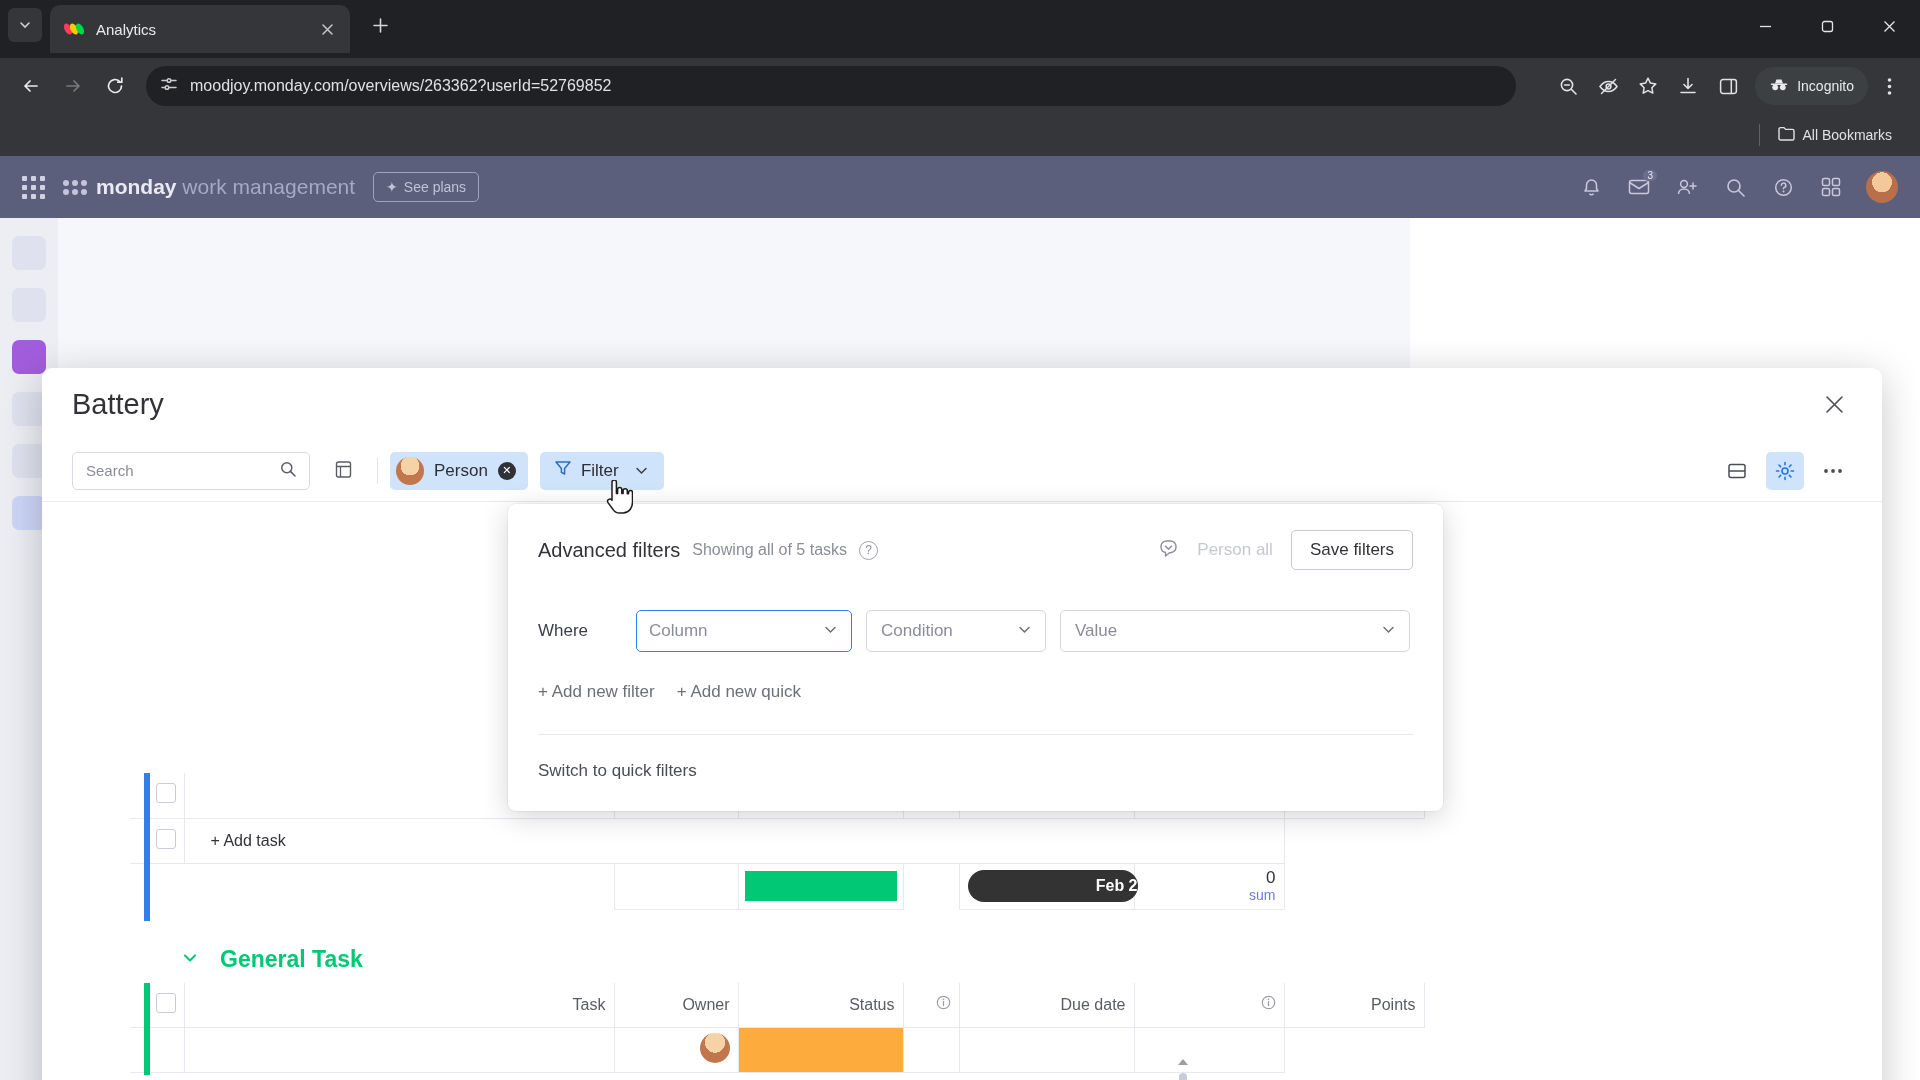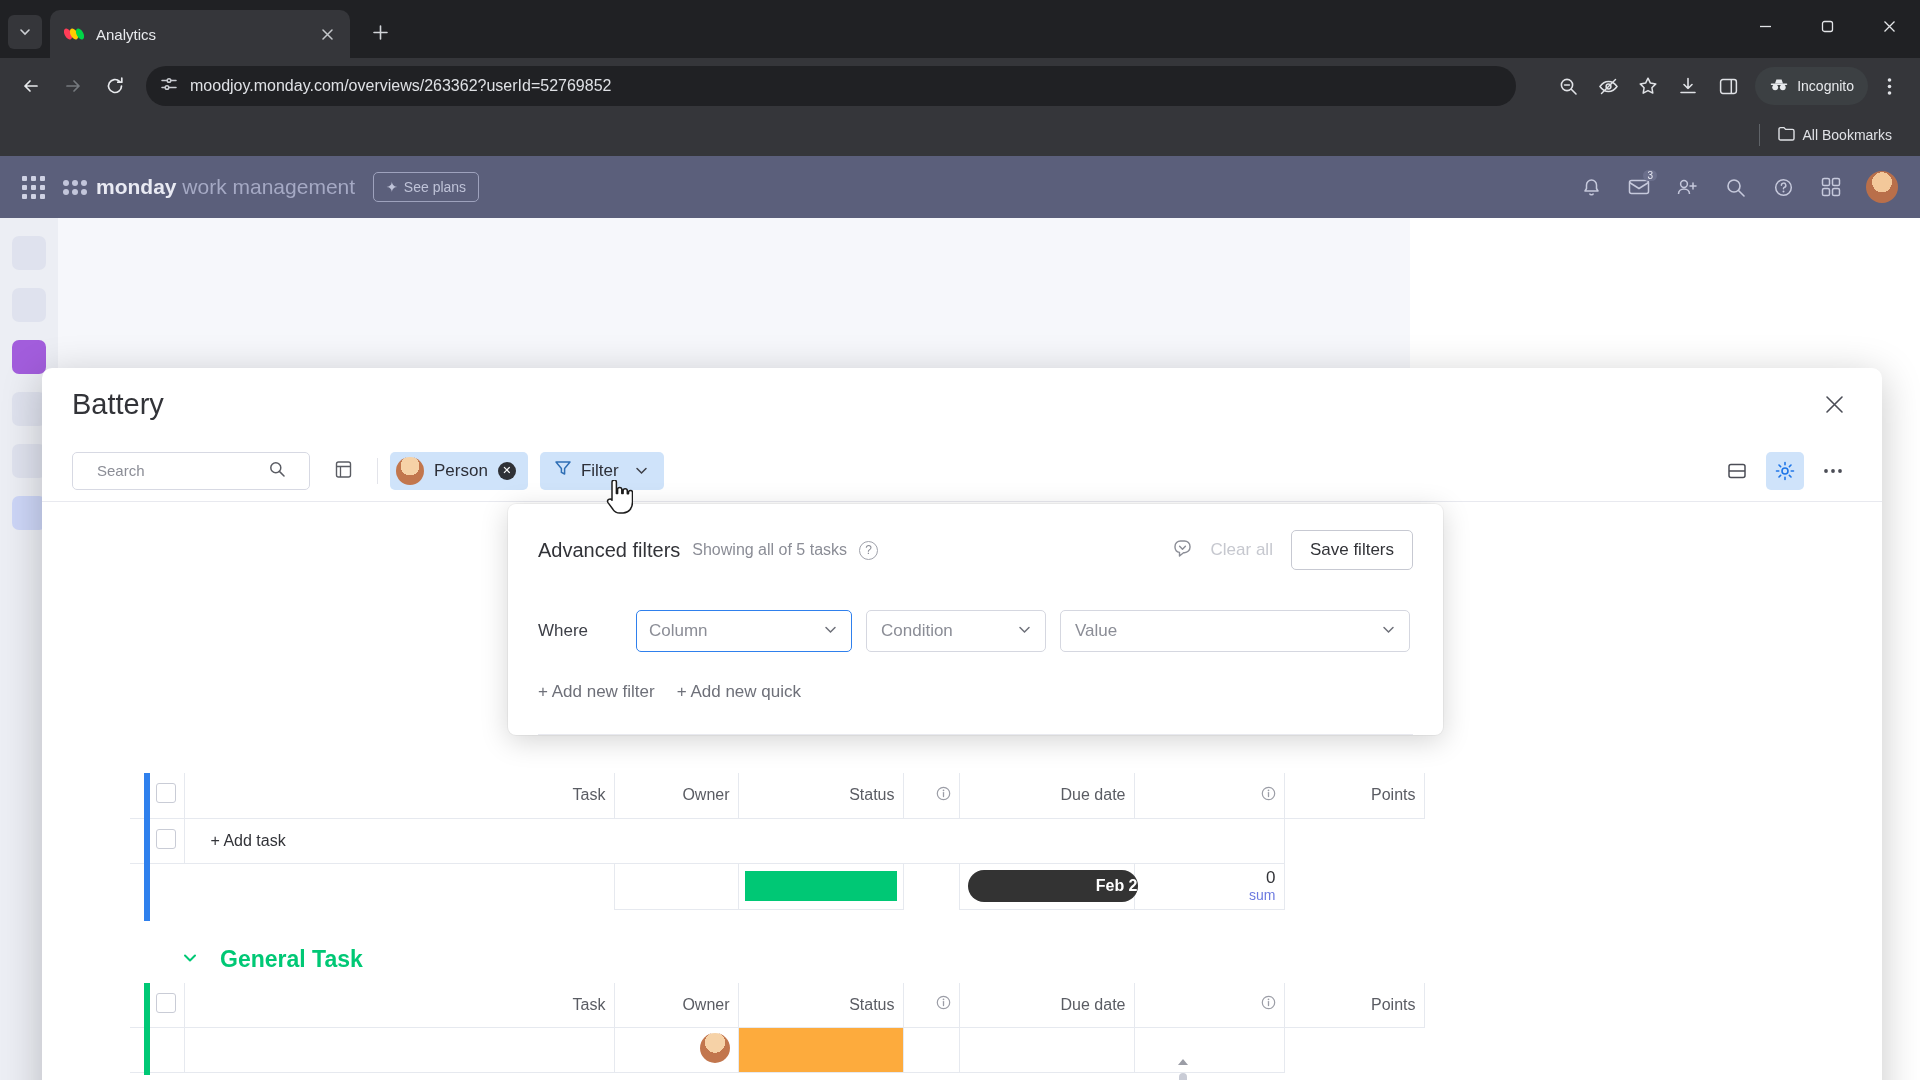--- a/index.html
+++ b/index.html
@@ -7,21 +7,21 @@
   body {
     font-family: "Liberation Sans", sans-serif;
     background: #202124;
     -webkit-font-smoothing: antialiased;
   }
 
   
   .browser { width: 1920px; height: 1080px; position: relative; background: #202124; }
 
   .tabstrip {
-    height: 58px; background: #202124; display: flex; align-items: flex-end;
+    height: 58px; background: #202124; display: flex; align-items: center;
     padding-left: 8px; position: relative;
   }
   .tabsearch-btn {
     width: 34px; height: 34px; margin-bottom: 9px; border-radius: 6px;
     background: #35363a; display: flex; align-items: center; justify-content: center;
     color: #cdd0d4; font-size: 11px; flex: none;
   }
   .tab {
     height: 48px; width: 300px; background: #35363a; border-radius: 10px 10px 0 0;
     display: flex; align-items: center; padding: 0 10px 0 14px; margin-left: 8px;
@@ -139,21 +139,21 @@
   .modal-title { font-size: 29px; color:#323338; font-weight: 400; }
   .modal-close { margin-left:auto; width:36px;height:36px; display:flex;align-items:center;
     justify-content:center; color:#555; font-size: 24px; font-weight: 300; }
 
   .modal-toolbar {
     height: 62px; display:flex; align-items:center; padding: 0 30px; gap: 12px;
     border-bottom: 1px solid #e8e9ef;
   }
   .search-box {
     width: 238px; height: 38px; border:1px solid #d7d9e3; border-radius: 5px;
-    display:flex; align-items:center; padding: 0 24px; gap: 8px;
+    display:flex; align-items:center; padding: 0 13px; gap: 8px;
   }
   .search-box input {
     border:none; outline:none; font-size:15px; color:#323338; flex:1; width: 100%;
     font-family:"Liberation Sans", sans-serif; background:transparent;
   }
   .search-box input::placeholder { color:#8b8d96; }
   .tb-sep { width:1px; height: 26px; background:#e3e4ea; }
   .tb-btn { height:38px; border-radius:5px; display:flex; align-items:center; gap:8px;
     padding: 0 12px; font-size:15px; color:#3d3f47; }
   .person-chip {
@@ -679,21 +679,21 @@
         <span class="pop-title">Advanced filters</span>
         <span class="pop-count">Showing all of 5 tasks</span>
         <span class="help-circle">?</span>
         <div class="pop-head-right">
           <span>
             <svg width="21" height="21" viewBox="0 0 21 21">
                 <path d="M3 8.5a5.5 5.5 0 0 1 5.5-5.5h4A5.5 5.5 0 0 1 18 8.5v.7a5.5 5.5 0 0 1-5.5 5.5h-1l-4 3.3v-3.6A5.5 5.5 0 0 1 3 9.2z" stroke="#8b8d96" stroke-width="1.4" fill="none" stroke-linejoin="round"></path>
                 <path d="M7.6 8.2l2.9 3 2.9-3" stroke="#8b8d96" stroke-width="1.4" fill="none" stroke-linecap="round" stroke-linejoin="round"></path>
               </svg>
           </span>
-          <span class="clear-all">Clear all</span>
+          <span class="clear-all">Person all</span>
           <button class="save-filters">Save filters</button>
         </div>
       </div>
 
       <div class="filter-row">
         <span class="where-lbl">Where</span>
         <div class="ddown dd-column focused">
           <span class="cv">Column</span>
           <span class="cr">
             <svg width="13" height="13" viewBox="0 0 13 13">
@@ -716,20 +716,23 @@
                 <path d="M2 4.5l4.5 4.5L11 4.5" stroke="#6e7079" stroke-width="1.5" fill="none" stroke-linecap="round"></path>
               </svg>
           </span>
         </div>
       </div>
 
       <div class="add-row">
         <span class="add-link">+ Add new filter</span>
         <span class="add-link">+ Add new quick</span>
       </div>
+      <div class="switch-row">
+        <span class="switch-link">Switch to quick filters</span>
+      </div>
     </div>
 
     <div class="cursor">
       <svg width="30" height="36" viewBox="0 0 30 36">
         <path d="M9 2.2c0-1.2 1-2.2 2.2-2.2s2.2 1 2.2 2.2v11.2h1.2V9.6c0-1.2 1-2.1 2.1-2.1s2.1 1 2.1 2.1v3.8h1.3v-2.6c0-1.1 1-2.1 2.1-2.1s2.1 1 2.1 2.1v2.9h1.2v-1.2c0-1.1.9-2 2-2s2 .9 2 2v9.5c0 6.2-3.7 11-9.3 11h-3.5c-3 0-5.2-1.3-6.8-3.7L5 22.6c-.7-1.1-.4-2.5.7-3.2 1-.6 2.3-.4 3 .5l.3.4z" fill="#fff" stroke="#1c1c1c" stroke-width="1.5" stroke-linejoin="round"></path>
       </svg>
     </div>
 
   </div>
 </div>

